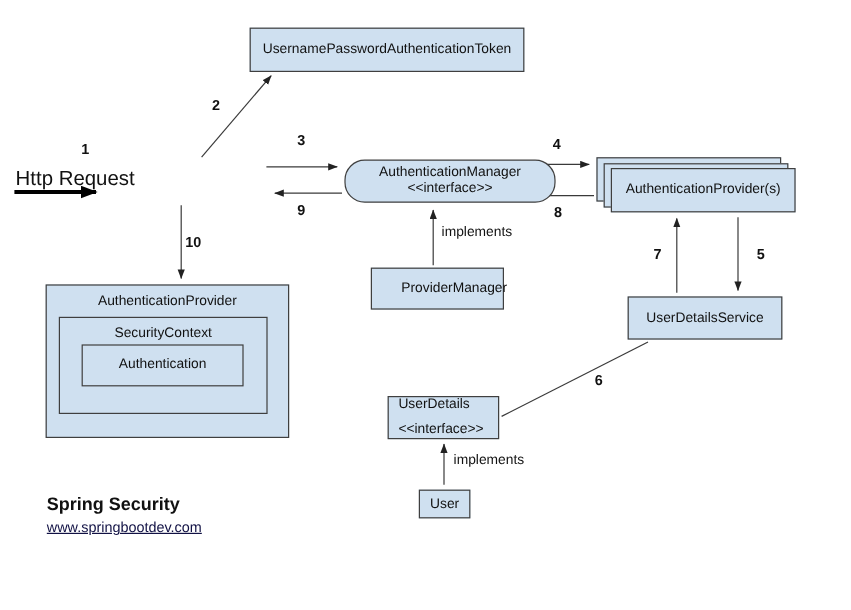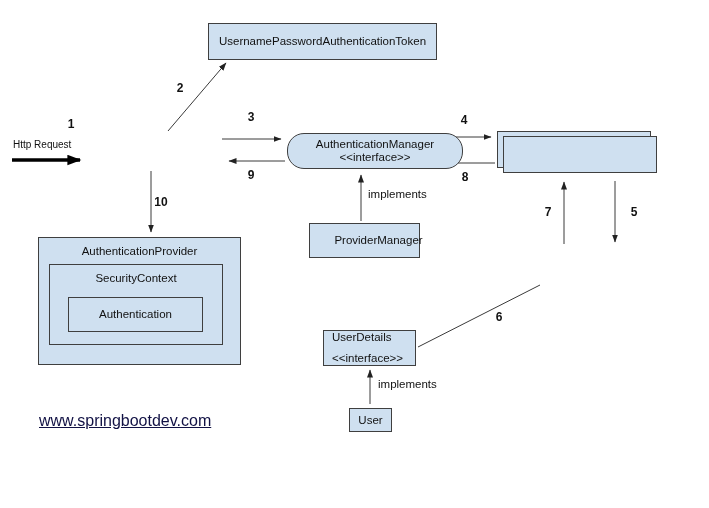--- a/index.html
+++ b/index.html
@@ -27,21 +27,21 @@
   .box.label-top{justify-content:flex-start;padding-top:7px;}
   .num{
     position:absolute;z-index:3;font-weight:bold;font-size:12px;
     transform:translate(-50%,-50%);white-space:nowrap;
   }
   .edge-label{position:absolute;z-index:3;font-size:11.5px;white-space:nowrap;}
   .footer{position:absolute;left:39px;top:412px;z-index:2;}
   .footer .title{font-weight:bold;font-size:15px;line-height:18px;}
   .footer .author{font-size:12px;margin-top:13px;line-height:14px;}
   .footer .link{
-    font-size:16px;line-height:15px;color:var(--link-color);
+    font-size:12px;line-height:15px;color:var(--link-color);
     text-decoration:underline;cursor:pointer;display:inline-block;
   }
 </style>
 </head>
 <body>
 
 <div class="canvas">
 
   <svg class="overlay" width="709" height="508" viewBox="0 0 709 508">
     <defs>
@@ -81,51 +81,54 @@
   <div class="box" style="left:208px;top:23px;width:229px;height:37px;">UsernamePasswordAuthenticationToken</div>
 
 
   <div class="box" style="left:287px;top:133px;width:176px;height:36px;border-radius:17px;">
     <span>AuthenticationManager</span>
     <span>&lt;&lt;interface&gt;&gt;</span>
   </div>
 
   <div class="box stack-shadow" style="left:497px;top:131px;width:154px;height:37px;"></div>
   <div class="box stack-shadow" style="left:503px;top:136px;width:154px;height:37px;"></div>
+  <div class="box" style="left:509px;top:140px;width:154px;height:37px;">AuthenticationProvider(s)</div>
 
   <div class="box" style="left:309px;top:223px;width:111px;height:35px;padding-left:28px;">ProviderManager</div>
 
   <div class="box label-top" style="left:38px;top:237px;width:203px;height:128px;">
     <span>AuthenticationProvider</span>
   </div>
   <div class="box label-top" style="left:49px;top:264px;width:174px;height:81px;z-index:3;">
     <span>SecurityContext</span>
   </div>
-  <div class="box" style="left:68px;top:297px;width:135px;height:35px;z-index:4;">Authentication</div>
+  <div class="box" style="left:68px;top:287px;width:135px;height:35px;z-index:4;">Authentication</div>
 
+  <div class="box" style="left:523px;top:247px;width:129px;height:36px;">UserDetailsService</div>
 
   <div class="box left-align" style="left:323px;top:330px;width:93px;height:36px;">
     <span>UserDetails</span>
     <span>&lt;&lt;interface&gt;&gt;</span>
   </div>
 
   <div class="box" style="left:349px;top:408px;width:43px;height:24px;">User</div>
 
   <span class="num" style="left:71px;top:124px;">1</span>
   <span class="num" style="left:180px;top:88px;">2</span>
   <span class="num" style="left:251px;top:117px;">3</span>
   <span class="num" style="left:464px;top:120px;">4</span>
   <span class="num" style="left:634px;top:212px;">5</span>
   <span class="num" style="left:499px;top:317px;">6</span>
   <span class="num" style="left:548px;top:212px;">7</span>
   <span class="num" style="left:465px;top:177px;">8</span>
   <span class="num" style="left:251px;top:175px;">9</span>
   <span class="num" style="left:161px;top:202px;">10</span>
 
-  <span class="edge-label" style="left:13px;top:139px;font-size:10px;">Http Request</span>
+  <span class="edge-label" style="left:13px;top:139px;font-size:17px;">Http Request</span>
   <span class="edge-label" style="left:368px;top:188px;">implements</span>
   <span class="edge-label" style="left:378px;top:378px;">implements</span>
 
   <div class="footer">
+    <div class="title">Spring Security</div>
     <a class="link">www.springbootdev.com</a>
   </div>
 
 </div>
 
 </body></html>

